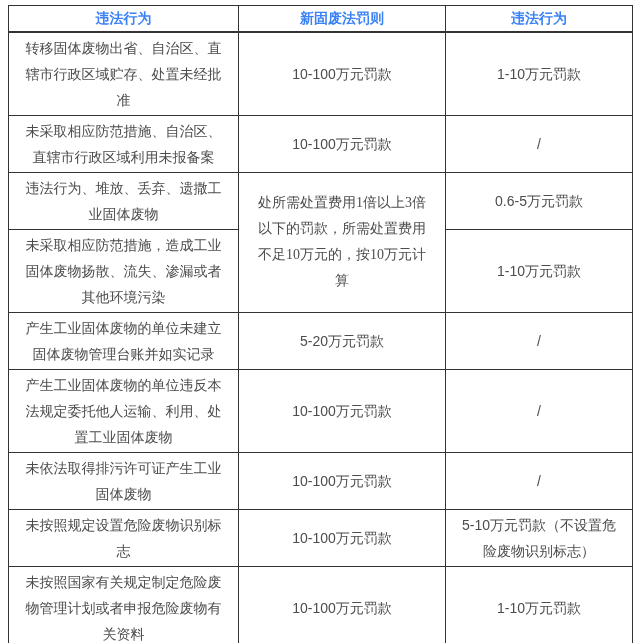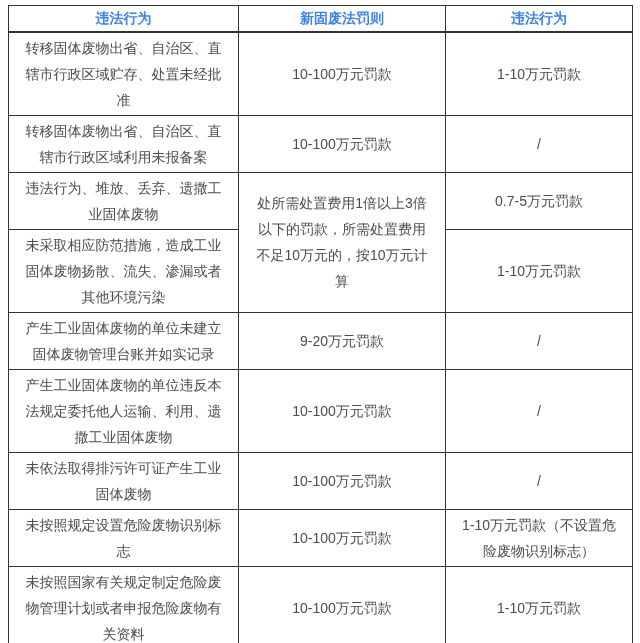--- a/index.html
+++ b/index.html
@@ -44,20 +44,21 @@
     border-bottom-width: 2px;
     line-height: 20px;
     padding: 2px 4px;
   }
   td.cell-violation {
     text-align: left;
   }
   td.cell-left {
     text-align: left;
     line-height: 29px;
+    font-family: Liberation Serif, serif;
   }
 </style>
 </head>
 <body>
 
 <div class="page">
   <table class="penalty-table">
     <colgroup>
       <col style="width: 230px">
       <col style="width: 207px">
@@ -70,52 +71,52 @@
         <th>违法行为</th>
       </tr>
     </thead>
     <tbody>
       <tr style="height: 51px">
         <td class="cell-violation">转移固体废物出省、自治区、直辖市行政区域贮存、处置未经批准</td>
         <td>10-100万元罚款</td>
         <td>1-10万元罚款</td>
       </tr>
       <tr style="height: 51px">
-        <td class="cell-violation">转移固体废物出省、自治区、直辖市行政区域利用未报备案</td>
+        <td class="cell-violation">未采取相应防范措施、自治区、直辖市行政区域利用未报备案</td>
         <td>10-100万元罚款</td>
         <td>/</td>
       </tr>
       <tr style="height: 50px">
         <td class="cell-violation">违法行为、堆放、丢弃、遗撒工业固体废物</td>
         <td rowspan="2" class="cell-left">处所需处置费用1倍以上3倍以下的罚款，所需处置费用不足10万元的，按10万元计算</td>
-        <td>0.7-5万元罚款</td>
+        <td>0.6-5万元罚款</td>
       </tr>
       <tr style="height: 77px">
         <td class="cell-violation">未采取相应防范措施，造成工业固体废物扬散、流失、渗漏或者其他环境污染</td>
         <td>1-10万元罚款</td>
       </tr>
       <tr style="height: 52px">
         <td class="cell-violation">产生工业固体废物的单位未建立固体废物管理台账并如实记录</td>
-        <td>9-20万元罚款</td>
+        <td>5-20万元罚款</td>
         <td>/</td>
       </tr>
       <tr style="height: 74px">
-        <td class="cell-violation">产生工业固体废物的单位违反本法规定委托他人运输、利用、遗撒工业固体废物</td>
+        <td class="cell-violation">产生工业固体废物的单位违反本法规定委托他人运输、利用、处置工业固体废物</td>
         <td>10-100万元罚款</td>
         <td>/</td>
       </tr>
       <tr style="height: 51px">
         <td class="cell-violation">未依法取得排污许可证产生工业固体废物</td>
         <td>10-100万元罚款</td>
         <td>/</td>
       </tr>
       <tr style="height: 52px">
         <td class="cell-violation">未按照规定设置危险废物识别标志</td>
         <td>10-100万元罚款</td>
-        <td>1-10万元罚款（不设置危险废物识别标志）</td>
+        <td>5-10万元罚款（不设置危险废物识别标志）</td>
       </tr>
       <tr style="height: 75px">
         <td class="cell-violation">未按照国家有关规定制定危险废物管理计划或者申报危险废物有关资料</td>
         <td>10-100万元罚款</td>
         <td>1-10万元罚款</td>
       </tr>
 
     </tbody>
   </table>
 </div>

